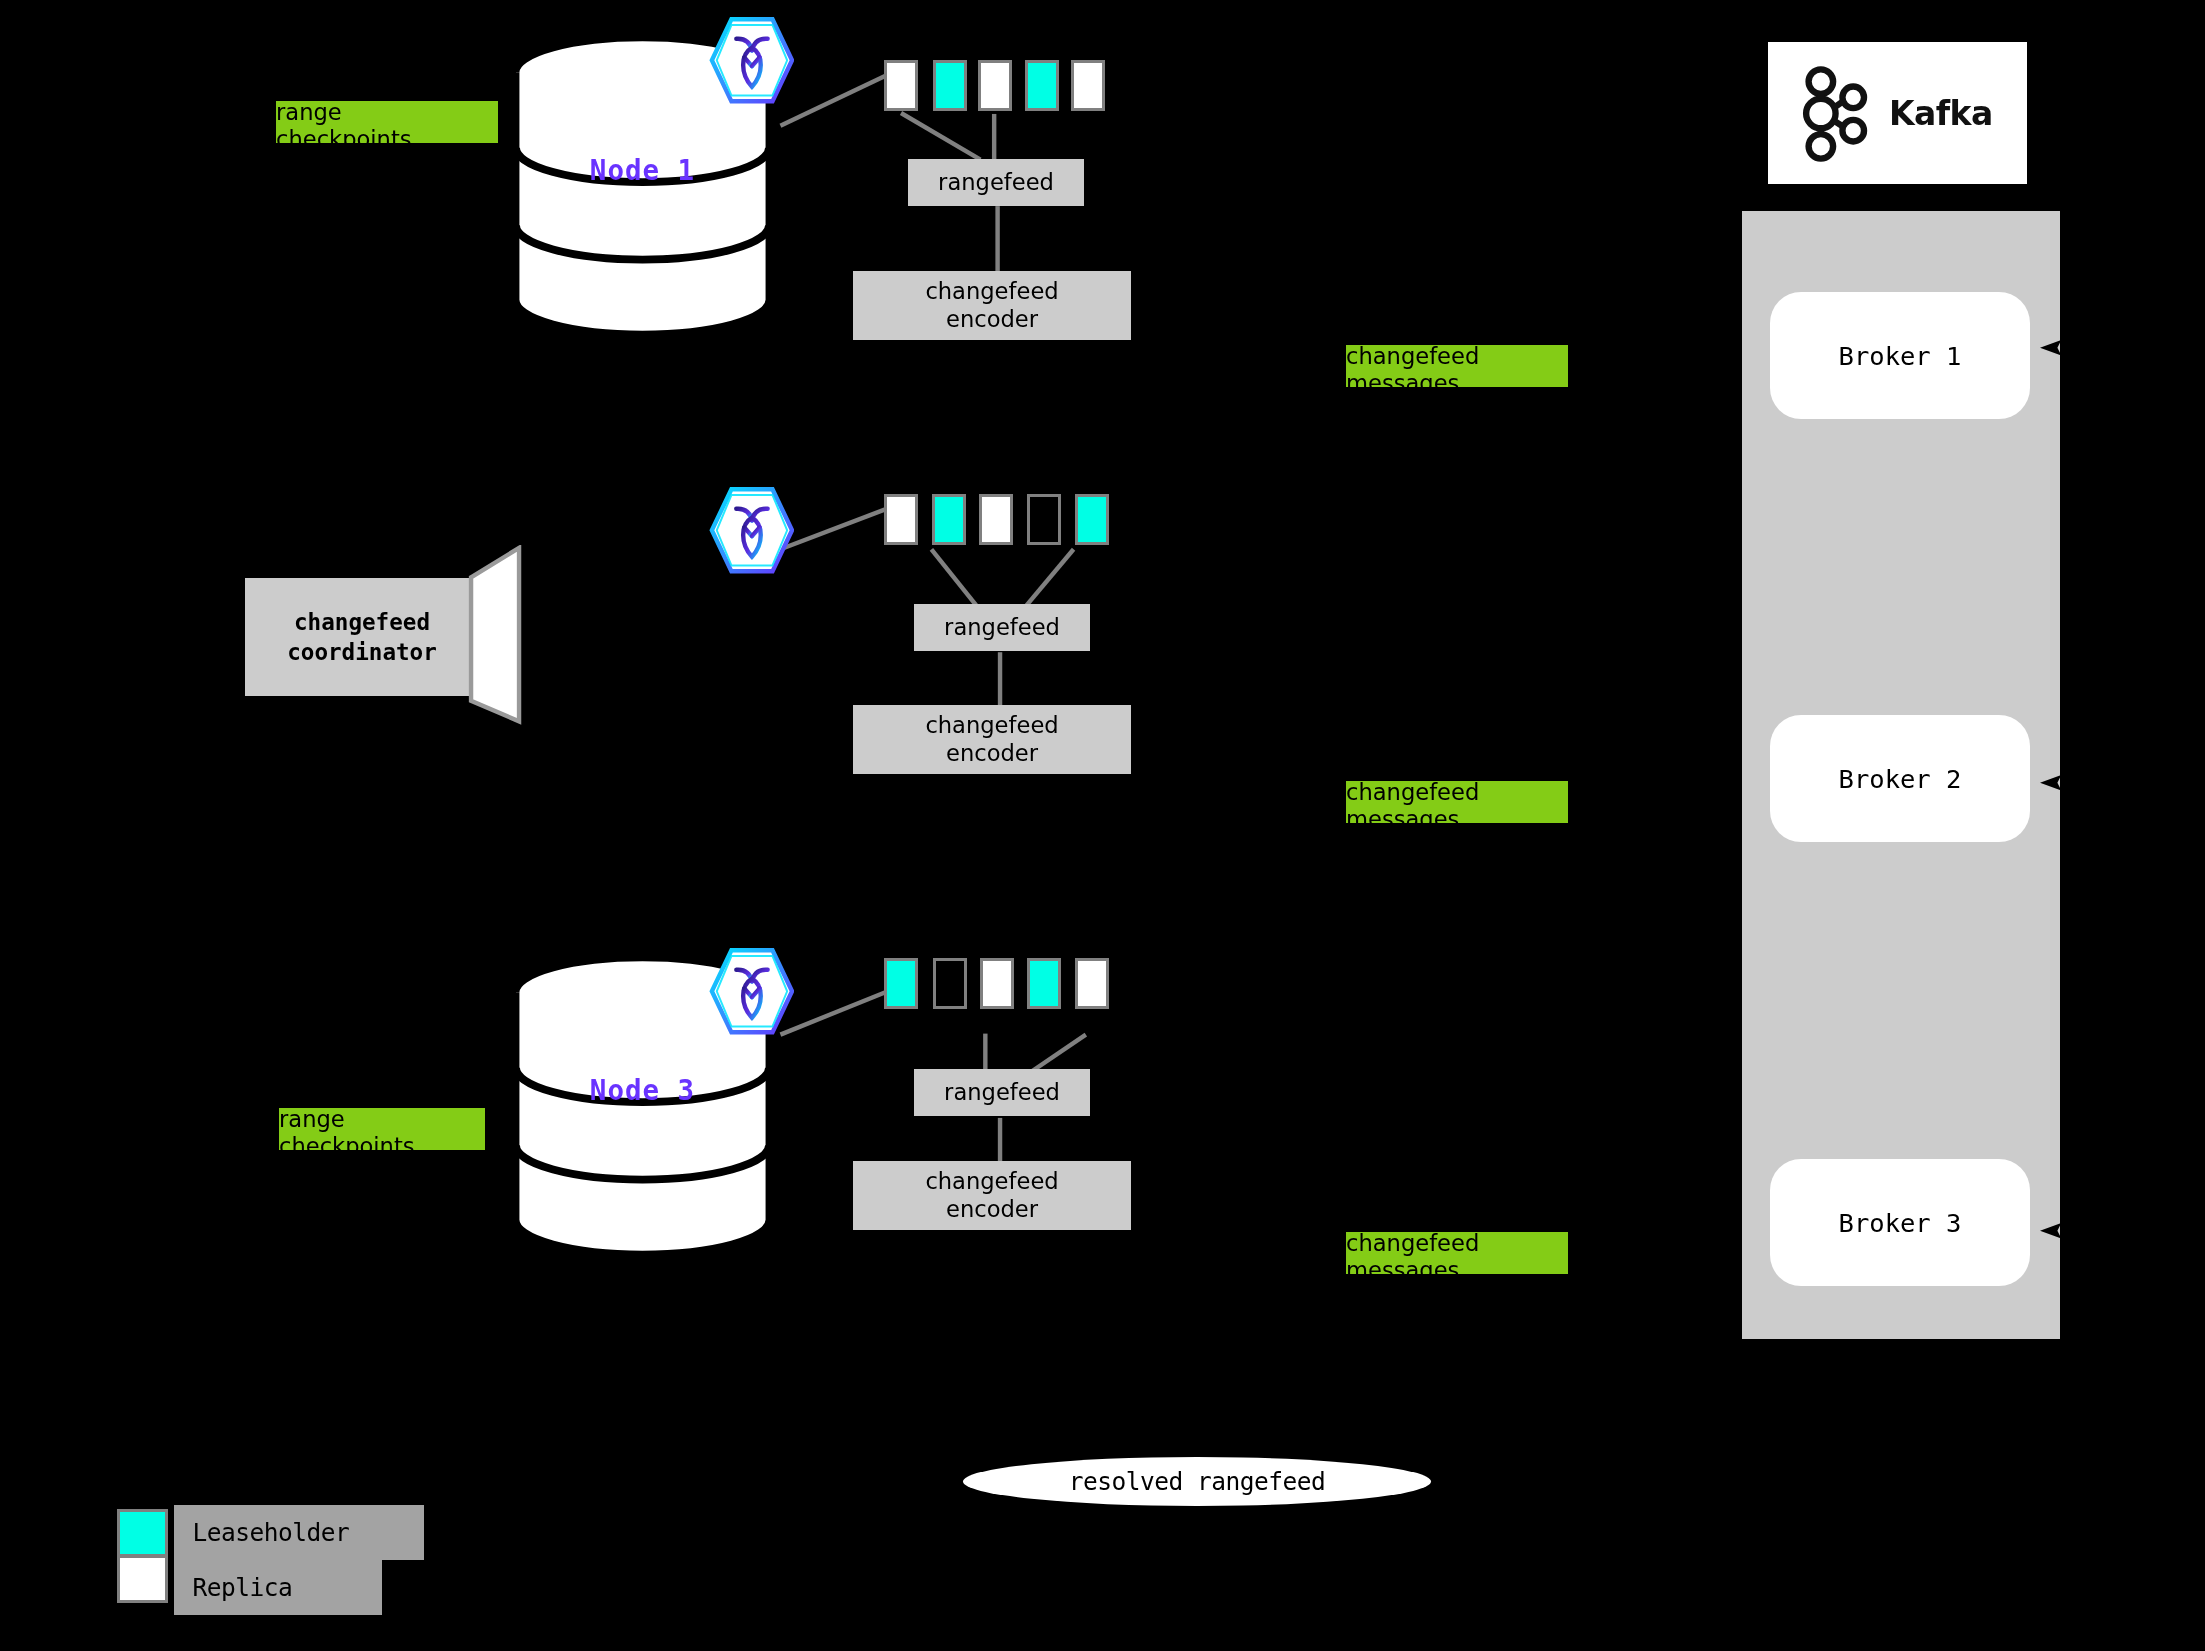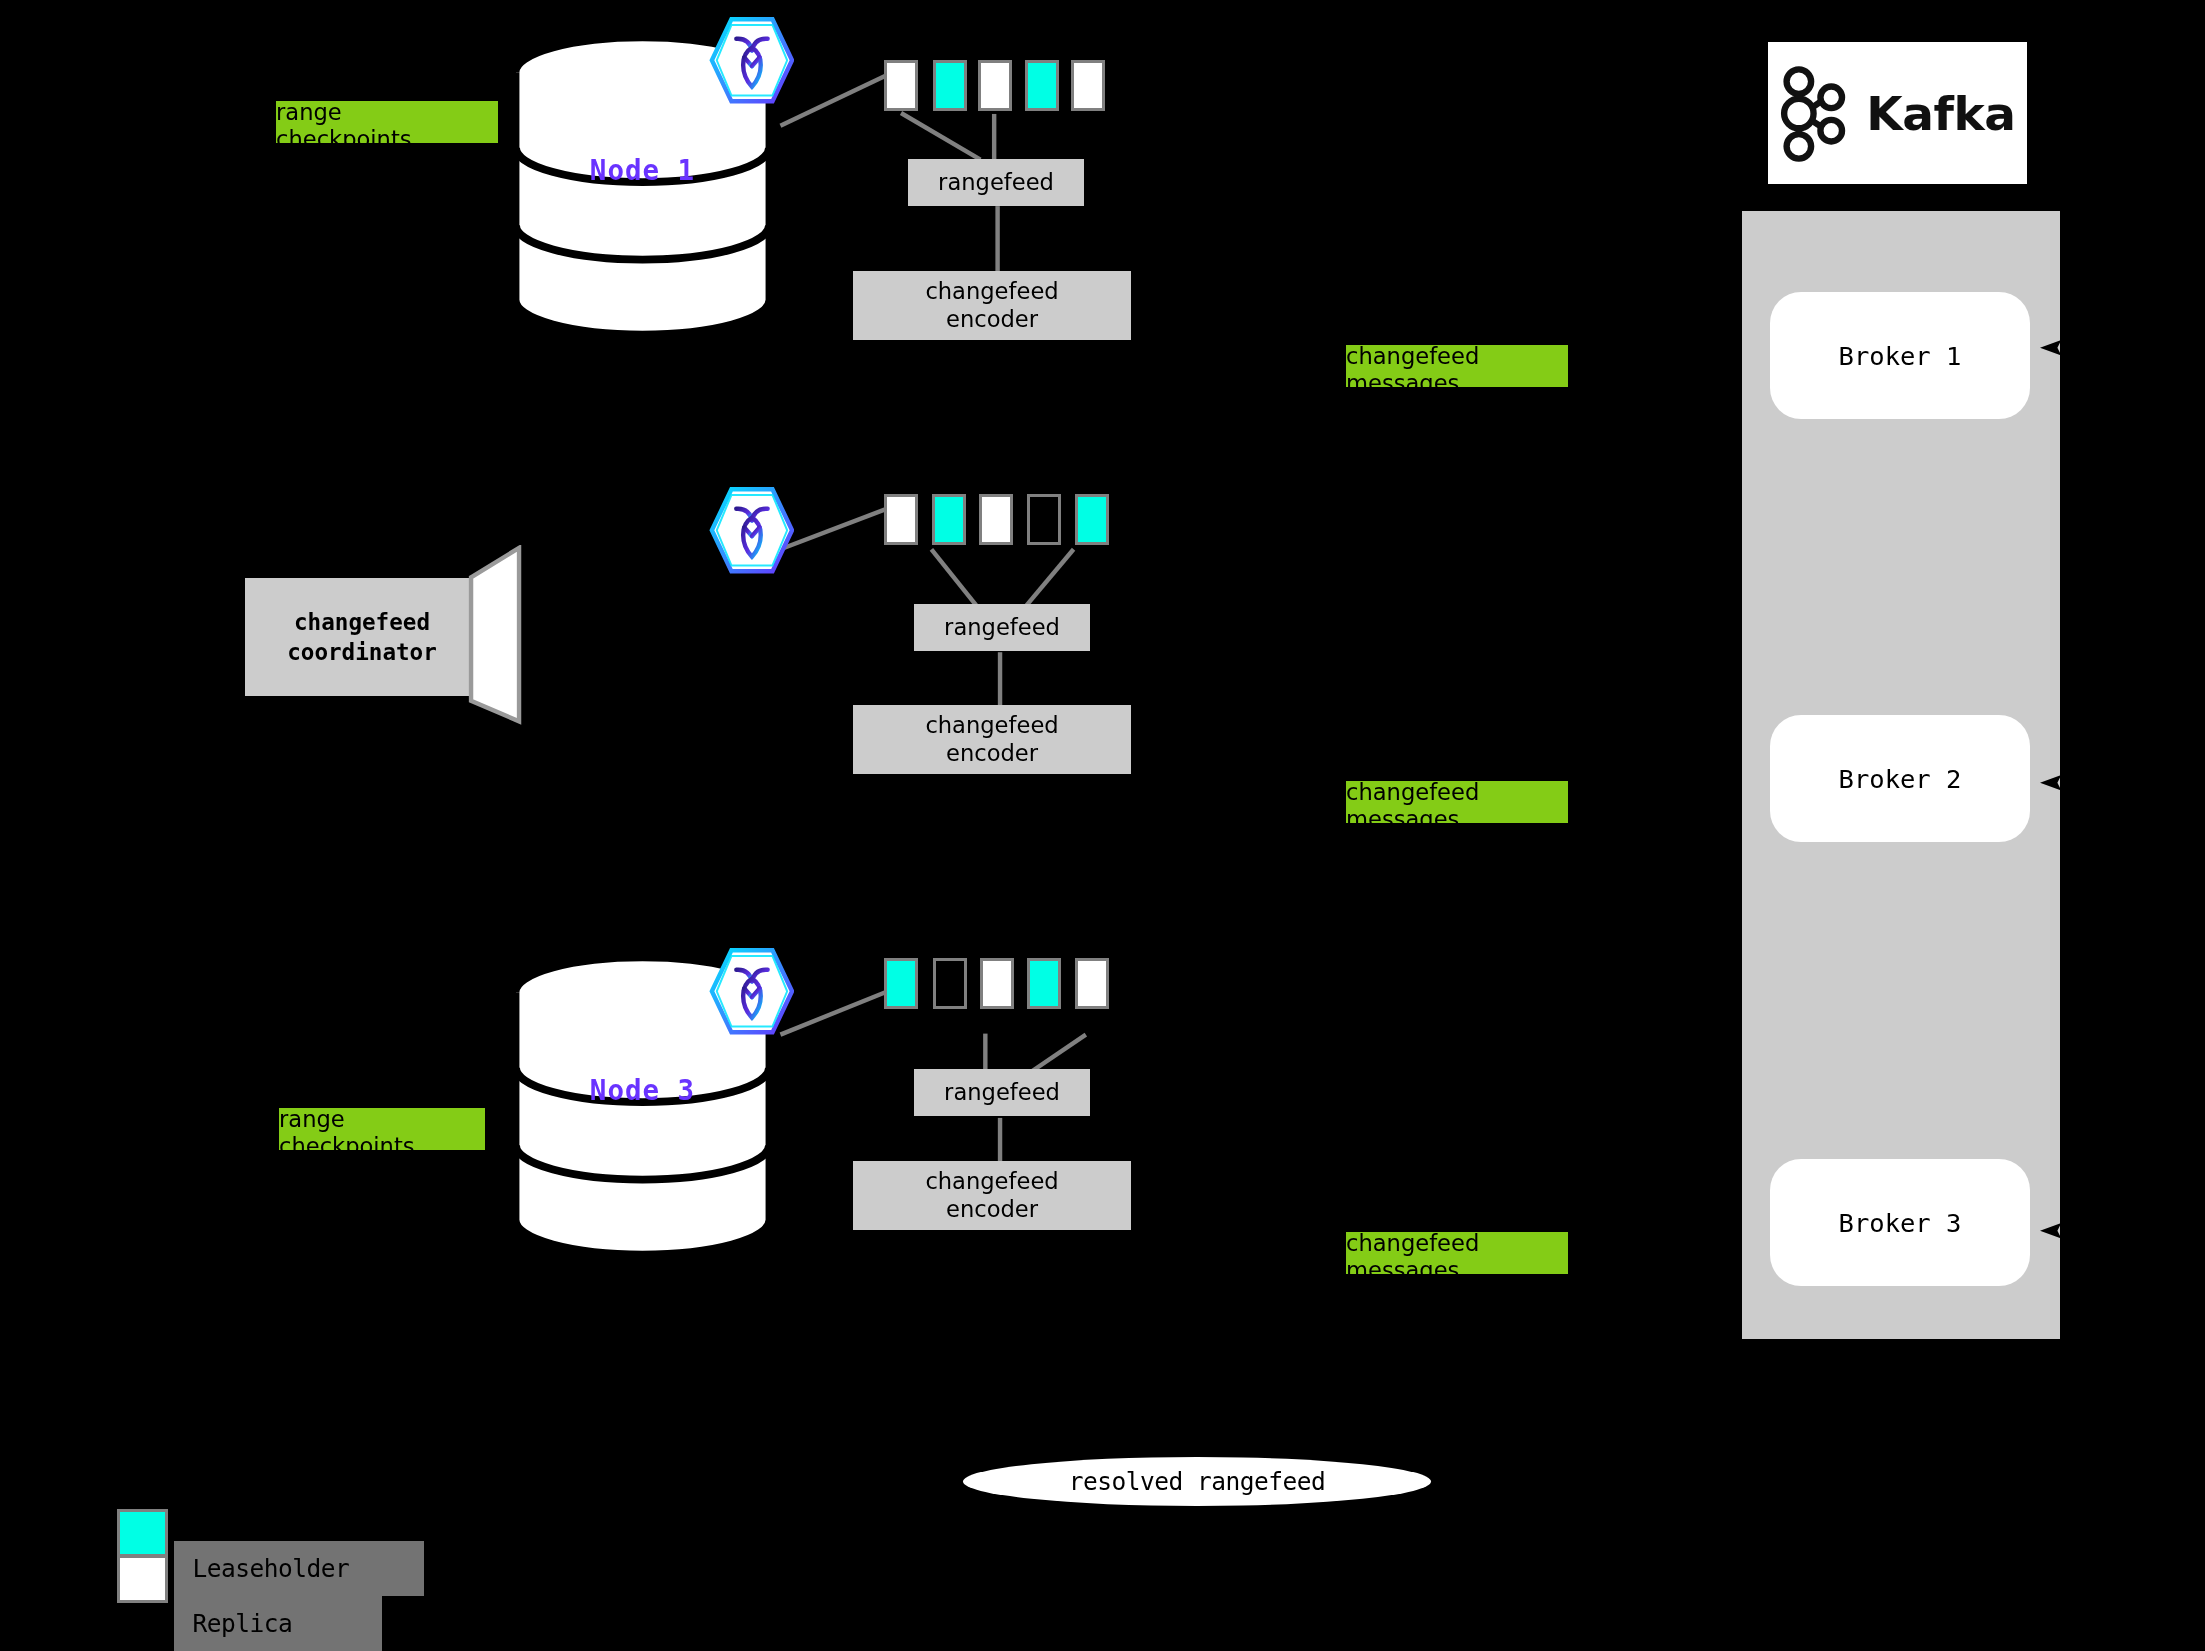--- a/index.html
+++ b/index.html
@@ -62,45 +62,44 @@
   
   .lines{position:absolute;left:0;top:0;width:2205px;height:1652px;z-index:10;pointer-events:none;}
 
   
   .kafkalogo{
     position:absolute;background:#fff;z-index:24;
     display:flex;align-items:center;justify-content:center;gap:12.7px;
   }
   .kafkaword{
     font-family:"DejaVu Sans", sans-serif;font-weight:bold;
-    font-size:47px;color:#111;letter-spacing:-0.5px;
+    font-size:33px;color:#111;letter-spacing:-0.5px;
   }
   .kpanel{position:absolute;background:#cccccc;z-index:18;}
   .broker{
     position:absolute;background:#ffffff;border-radius:31px;
     font-family:"DejaVu Sans Mono", monospace;font-size:25.5px;color:#000;
     display:flex;align-items:center;justify-content:center;z-index:22;
   }
 
   
   .pill{
     position:absolute;background:#ffffff;border-radius:50%/50%;
     font-family:"DejaVu Sans Mono", monospace;font-size:24.5px;color:#000;
     display:flex;align-items:center;justify-content:center;
     letter-spacing:-0.5px;z-index:25;
   }
 
   
   .legbox{position:absolute;box-sizing:border-box;border:3.4px solid #808080;z-index:26;}
   .legtext{
-    position:absolute;background:#737373;color:#000;
+    position:absolute;background:#a3a3a3;color:#000;
     font-family:"DejaVu Sans Mono", monospace;font-size:24.5px;
     display:flex;align-items:center;z-index:25;padding-left:18.6px;
     letter-spacing:-0.5px;
-    margin-top:36px;
   }
 </style>
 </head>
 <body>
 
 <div class="stage">
 
   <svg class="lines" viewBox="0 0 4498 3369">
     <g stroke="#808080" stroke-width="9" fill="none">
 

